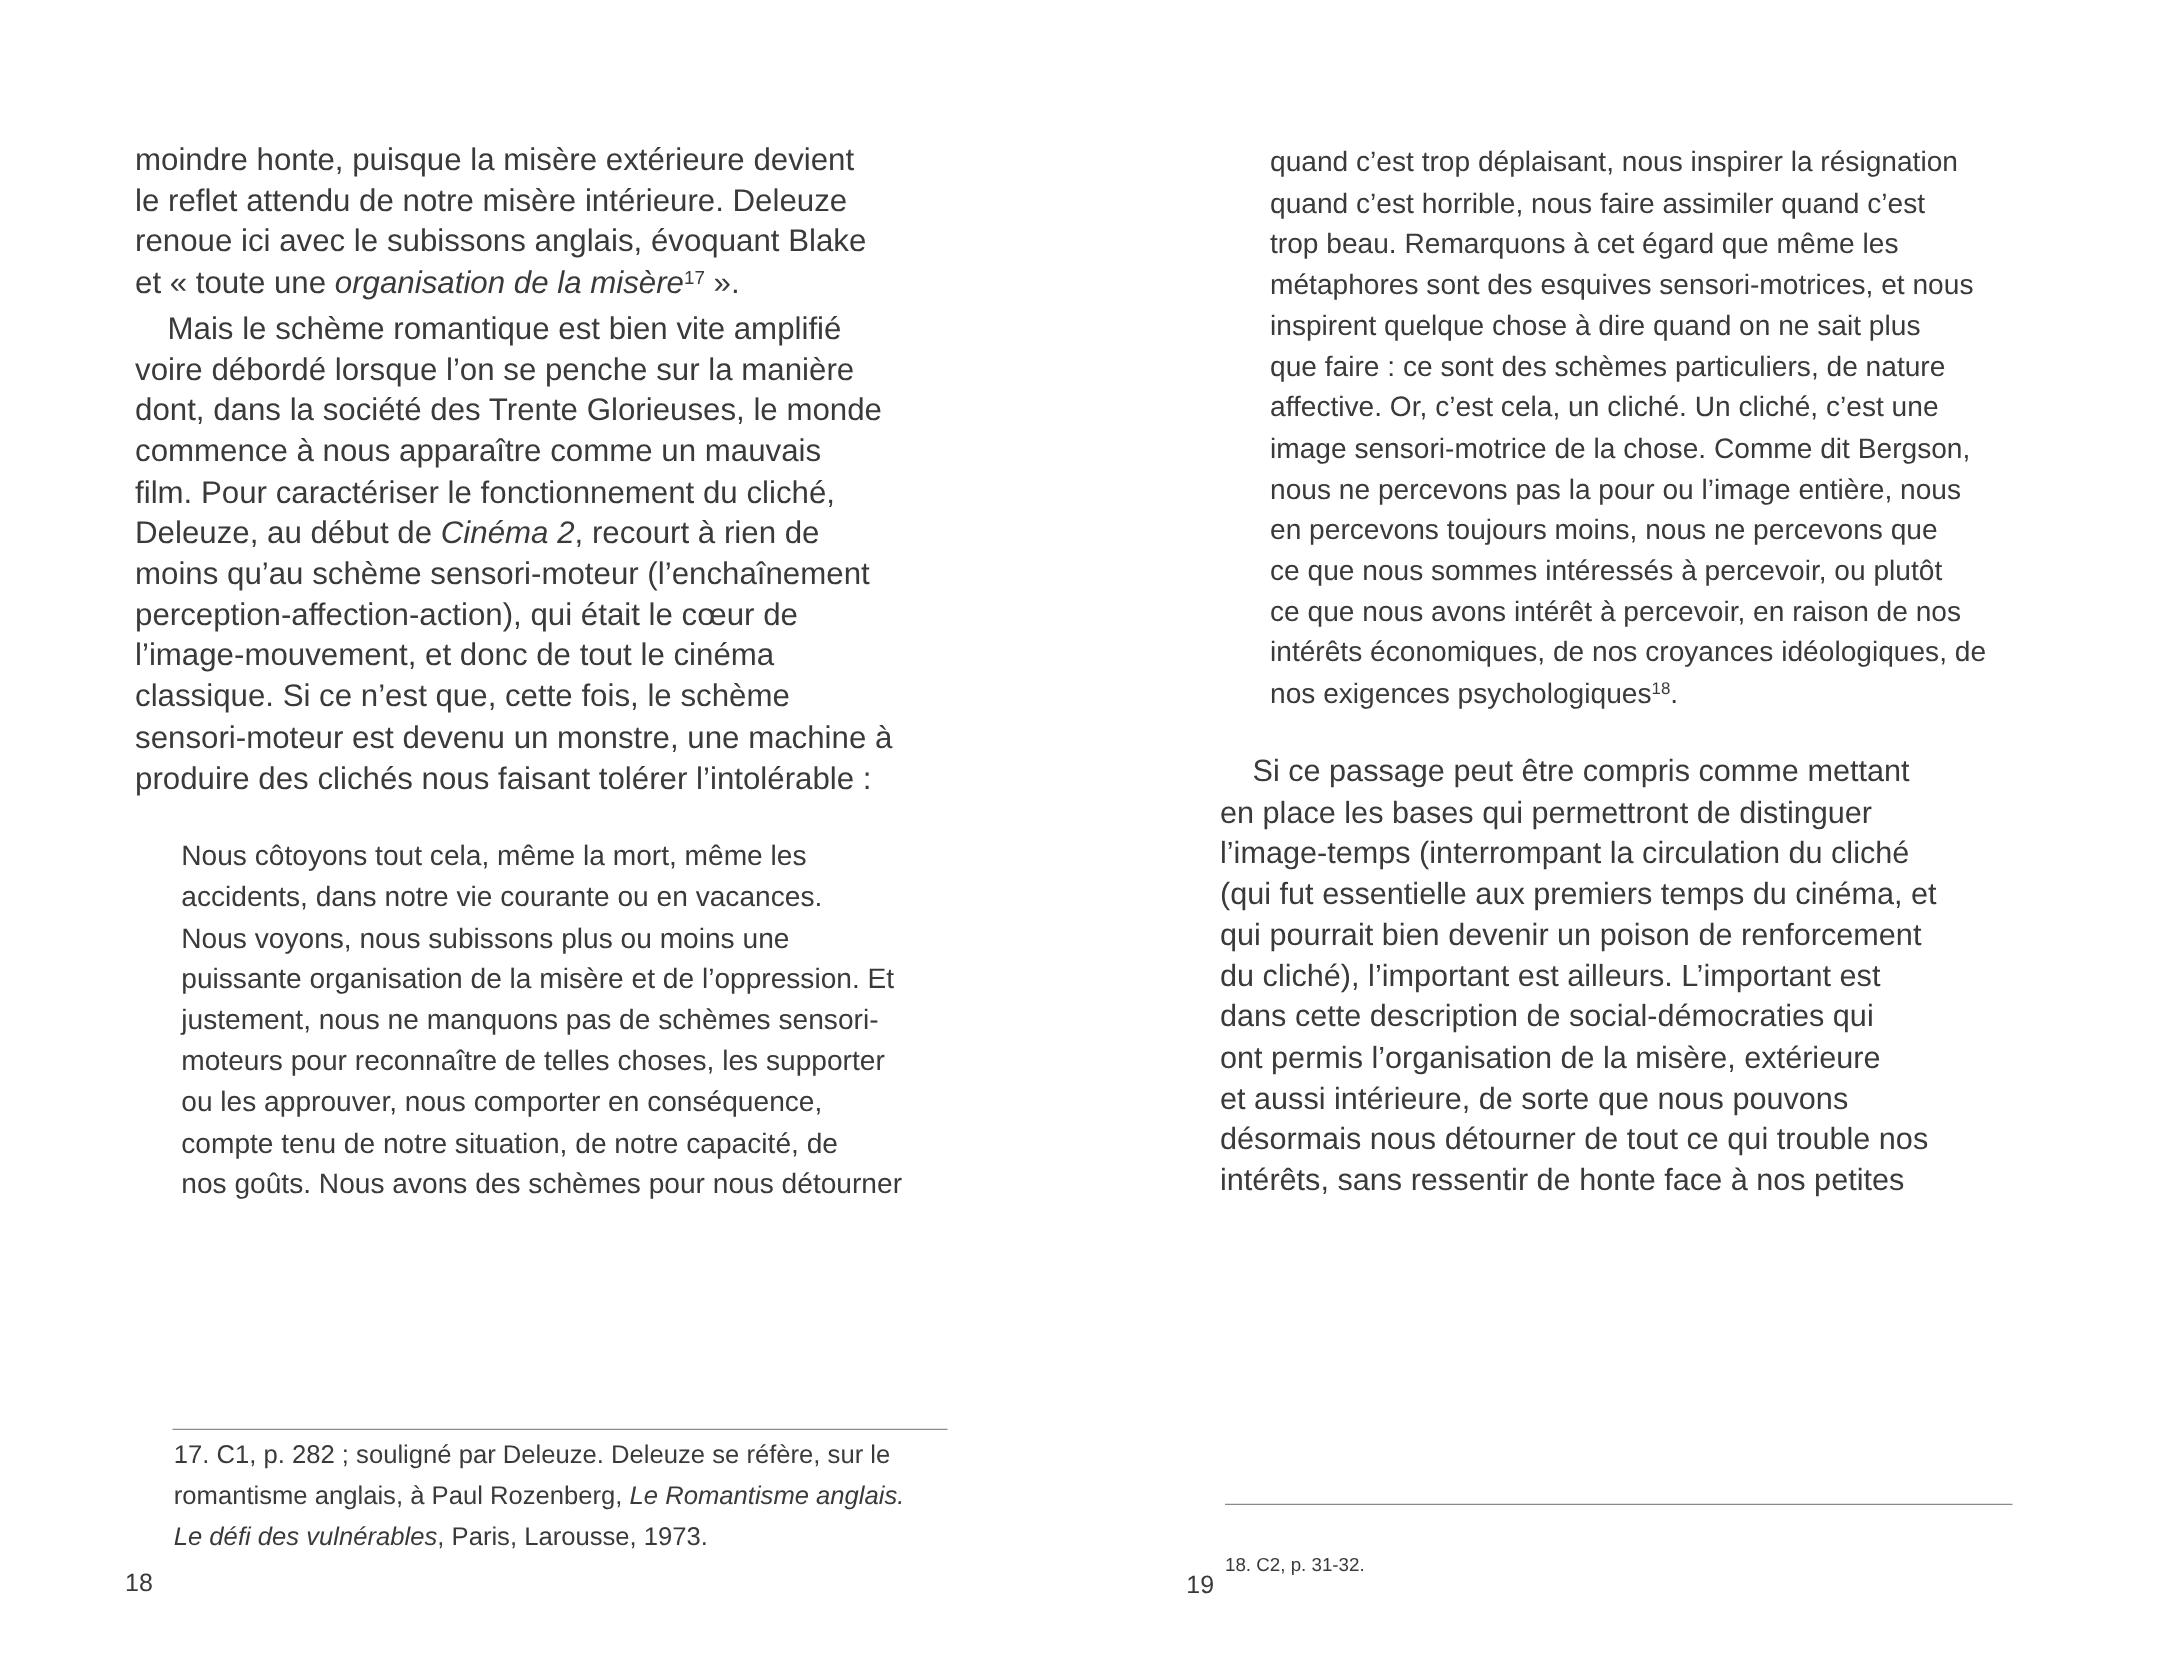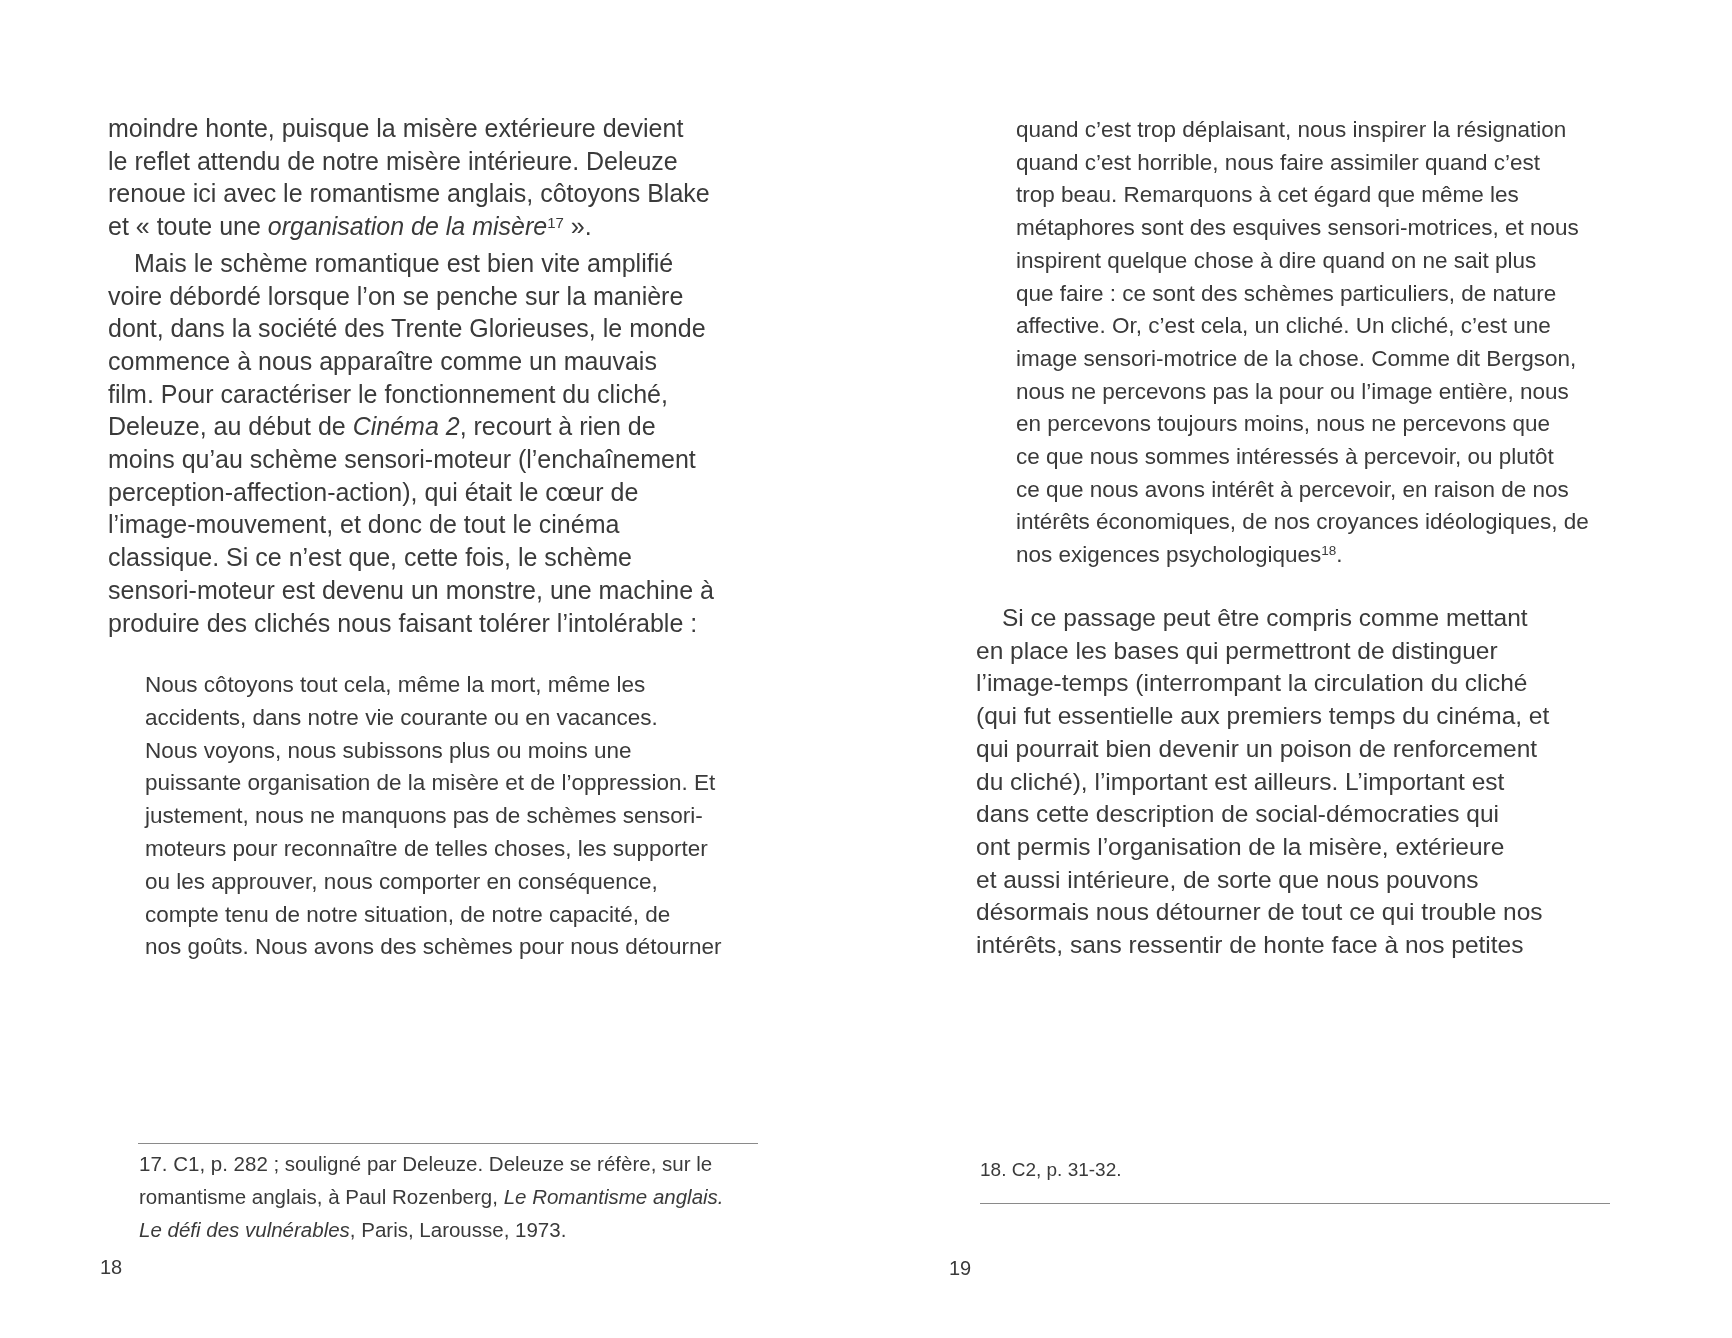--- a/index.html
+++ b/index.html
@@ -20,34 +20,34 @@
 
   .body-left  { left:108px;  top:112px;  width:660px; font-size:25px;   line-height:32.7px; }
   .quote-left { left:145px;  top:669px;  width:620px; font-size:22.5px; line-height:32.8px; }
   .rule-left  { left:138px;  top:1143px; width:620px; height:1px; background:#8a8a8a; }
   .fn-left    { left:139px;  top:1147px; width:625px; font-size:20.5px; line-height:33px; }
   .pn-left    { left:100px;  top:1256px; font-size:20px; }
 
   .quote-right { left:1016px; top:114px;  width:600px; font-size:22.5px; line-height:32.7px; }
   .body-right  { left:976px;  top:602px;  width:645px; font-size:24.5px; line-height:32.7px; }
   .rule-right  { left:980px;  top:1203px; width:630px; height:1px; background:#8a8a8a; }
-  .fn-right    { left:980px;  top:1153px; width:630px; font-size:19px; line-height:33px; }
+  .fn-right    { left:980px;  top:1236px; width:630px; font-size:15px; line-height:33px; }
   .pn-right    { left:949px;  top:1257px; font-size:20px; }
 </style>
 </head>
 <body>
 
 <div>
 
   <section>
     <div class="page-block body-left">
         <div class="para">
           <div class="line">moindre honte, puisque la misère extérieure devient</div>
           <div class="line">le reflet attendu de notre misère intérieure. Deleuze</div>
-          <div class="line">renoue ici avec le romantisme anglais, côtoyons Blake</div>
+          <div class="line">renoue ici avec le subissons anglais, évoquant Blake</div>
           <div class="line">et « toute une <i>organisation de la misère</i><sup>17</sup> ».</div>
         </div>
         <div class="para indent">
           <div class="line">Mais le schème romantique est bien vite amplifié</div>
           <div class="line">voire débordé lorsque l’on se penche sur la manière</div>
           <div class="line">dont, dans la société des Trente Glorieuses, le monde</div>
           <div class="line">commence à nous apparaître comme un mauvais</div>
           <div class="line">film. Pour caractériser le fonctionnement du cliché,</div>
           <div class="line">Deleuze, au début de <i>Cinéma 2</i>, recourt à rien de</div>
           <div class="line">moins qu’au schème sensori-moteur (l’enchaînement</div>

